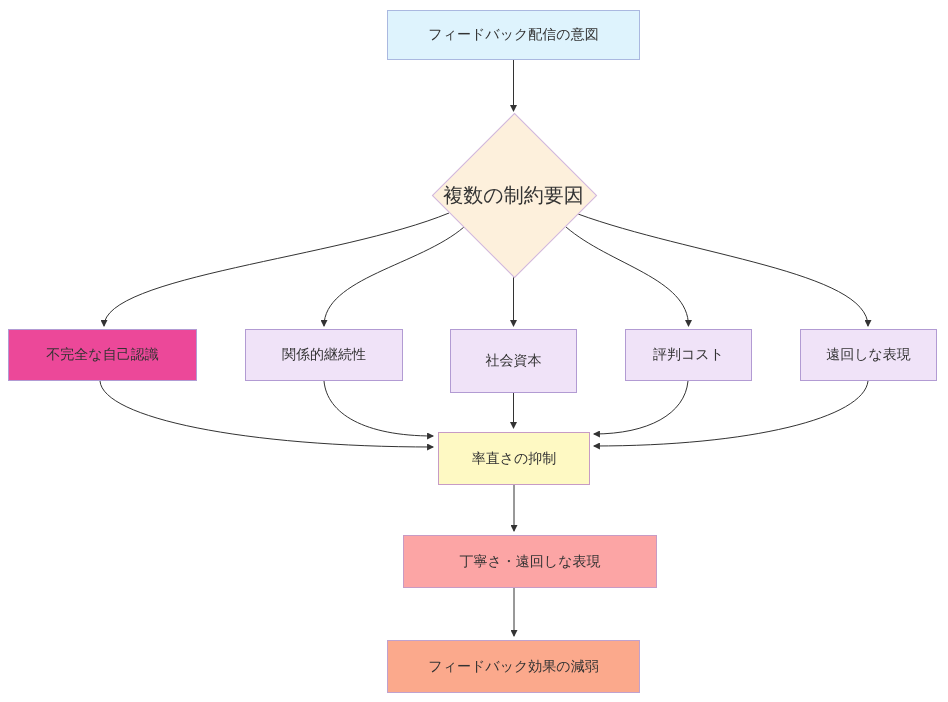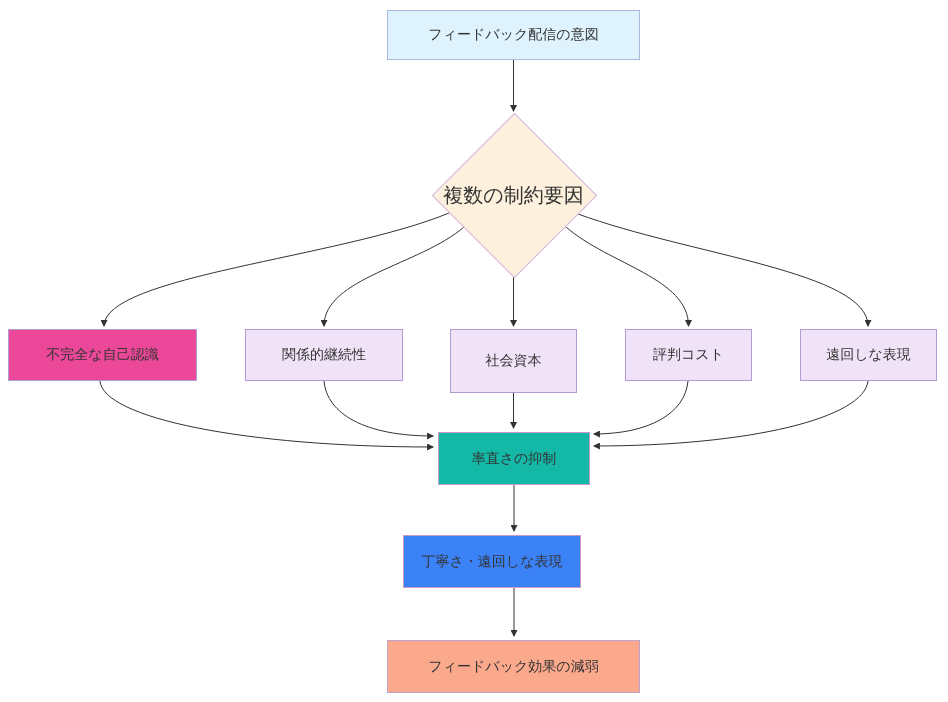--- a/index.html
+++ b/index.html
@@ -33,22 +33,22 @@
     line-height: 1.25;
     border: 1px solid;
     z-index: 2;
   }
   .n-intent   { left: 387px; top: 10px;  width: 253px; height: 50px; background: #def3fd; border-color: #aab8e0; }
   .n-b1       { left: 8px;   top: 329px; width: 189px; height: 52px; background: #ec4899; border-color: #b29bd3; }
   .n-b2       { left: 245px; top: 329px; width: 158px; height: 52px; background: #f0e3f8; border-color: #b29bd3; }
   .n-b3       { left: 450px; top: 329px; width: 127px; height: 64px; background: #f0e3f8; border-color: #b29bd3; }
   .n-b4       { left: 625px; top: 329px; width: 127px; height: 52px; background: #f0e3f8; border-color: #b29bd3; }
   .n-b5       { left: 800px; top: 329px; width: 137px; height: 52px; background: #f0e3f8; border-color: #b29bd3; }
-  .n-suppress { left: 438px; top: 432px; width: 152px; height: 53px; background: #14b8a6; border-color: #c79bc5; }
-  .n-polite   { left: 403px; top: 535px; width: 178px; height: 53px; background: #3b82f6; border-color: #c79bc5; }
+  .n-suppress { left: 438px; top: 432px; width: 152px; height: 53px; background: #fef9c3; border-color: #c79bc5; }
+  .n-polite   { left: 403px; top: 535px; width: 254px; height: 53px; background: #fca5a5; border-color: #c79bc5; }
   .n-atten    { left: 387px; top: 640px; width: 253px; height: 53px; background: #fba98c; border-color: #c0a2ce; }
 
   .diamond-shape {
     position: absolute;
     left: 456px; top: 137px;
     width: 115px; height: 115px;
     transform: rotate(45deg);
     background: #fdf0dc;
     border: 1px solid #cfb5e0;
     z-index: 1;

